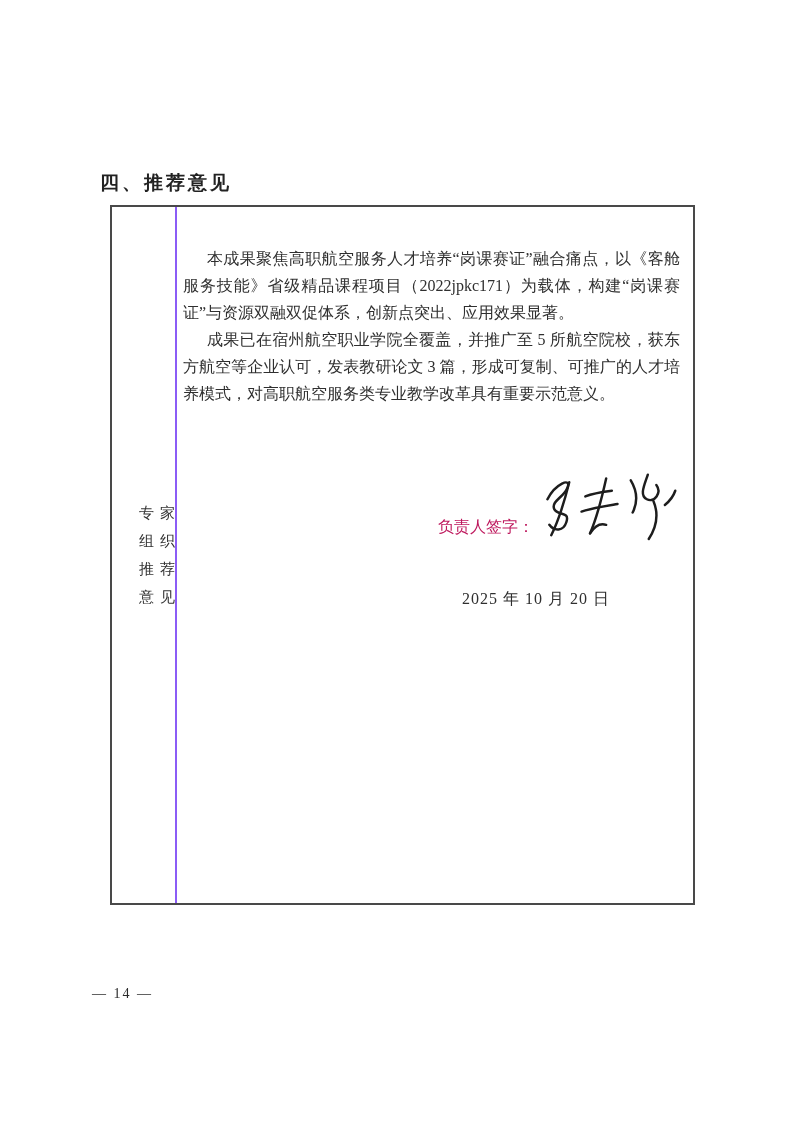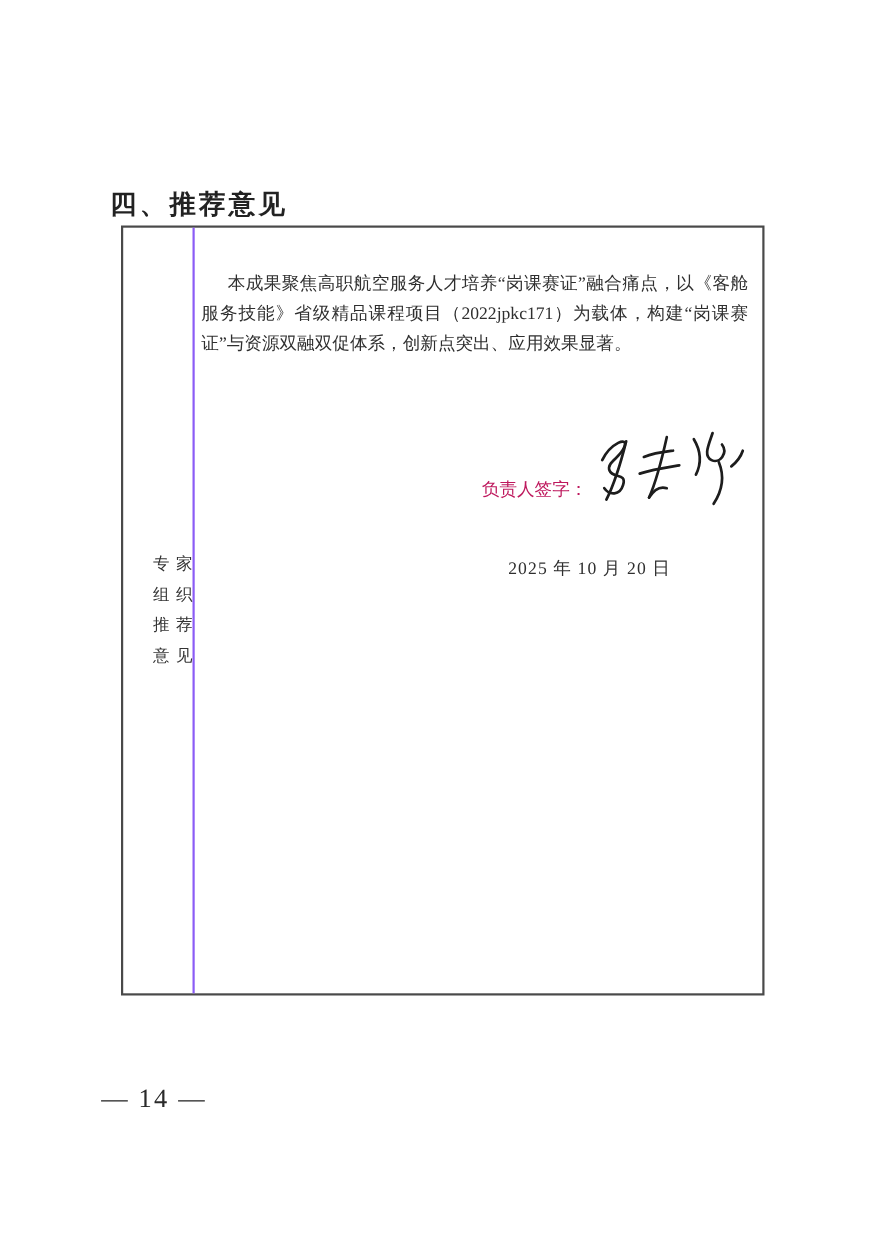--- a/index.html
+++ b/index.html
@@ -11,21 +11,21 @@
     background: #ffffff;
     font-family: "Liberation Serif", "DejaVu Serif", serif;
     color: #303030;
     overflow: hidden;
   }
   .heading {
     position: absolute;
     left: 100px;
     top: 170px;
     margin: 0;
-    font-size: 24px;
+    font-size: 19px;
     font-weight: bold;
     letter-spacing: 3px;
     color: #222222;
   }
   .rec-table {
     position: absolute;
     left: 110px;
     top: 205px;
     width: 585px;
     height: 700px;
@@ -85,21 +85,21 @@
     text-align: right;
     font-size: 16px;
     letter-spacing: 1px;
     color: #2f2f2f;
     white-space: nowrap;
   }
   .page-number {
     position: absolute;
     left: 92px;
     top: 986px;
-    font-size: 24px;
+    font-size: 14px;
     letter-spacing: 2px;
     color: #2a2a2a;
     white-space: nowrap;
   }
 </style>
 </head>
 <body>
 
 <div class="page">
 
@@ -109,20 +109,21 @@
 
     <div class="label-cell">
       <div class="label-line">专家</div>
       <div class="label-line">组织</div>
       <div class="label-line">推荐</div>
       <div class="label-line">意见</div>
     </div>
 
     <div class="content-cell">
       <p class="para">本成果聚焦高职航空服务人才培养“岗课赛证”融合痛点，以《客舱服务技能》省级精品课程项目（2022jpkc171）为载体，构建“岗课赛证”与资源双融双促体系，创新点突出、应用效果显著。</p>
+      <p class="para">成果已在宿州航空职业学院全覆盖，并推广至 5 所航空院校，获东方航空等企业认可，发表教研论文 3 篇，形成可复制、可推广的人才培养模式，对高职航空服务类专业教学改革具有重要示范意义。</p>
 
       <div class="signature-row">
         <span class="signature-label">负责人签字：</span>
         <svg class="signature-svg" viewBox="0 0 150 82" fill="none" xmlns="http://www.w3.org/2000/svg">
           <g stroke="#1d1d1d" stroke-width="2.6" stroke-linecap="round" fill="none">
 
             <path d="M10,36 C18,20 36,12 31,24 C27,34 14,38 17,46 C20,54 34,48 30,60 C27,70 17,70 12,63"></path>
             <path d="M33,18 C28,38 22,58 14,74"></path>
 
             <path d="M72,14 C68,32 62,56 55,72"></path>

